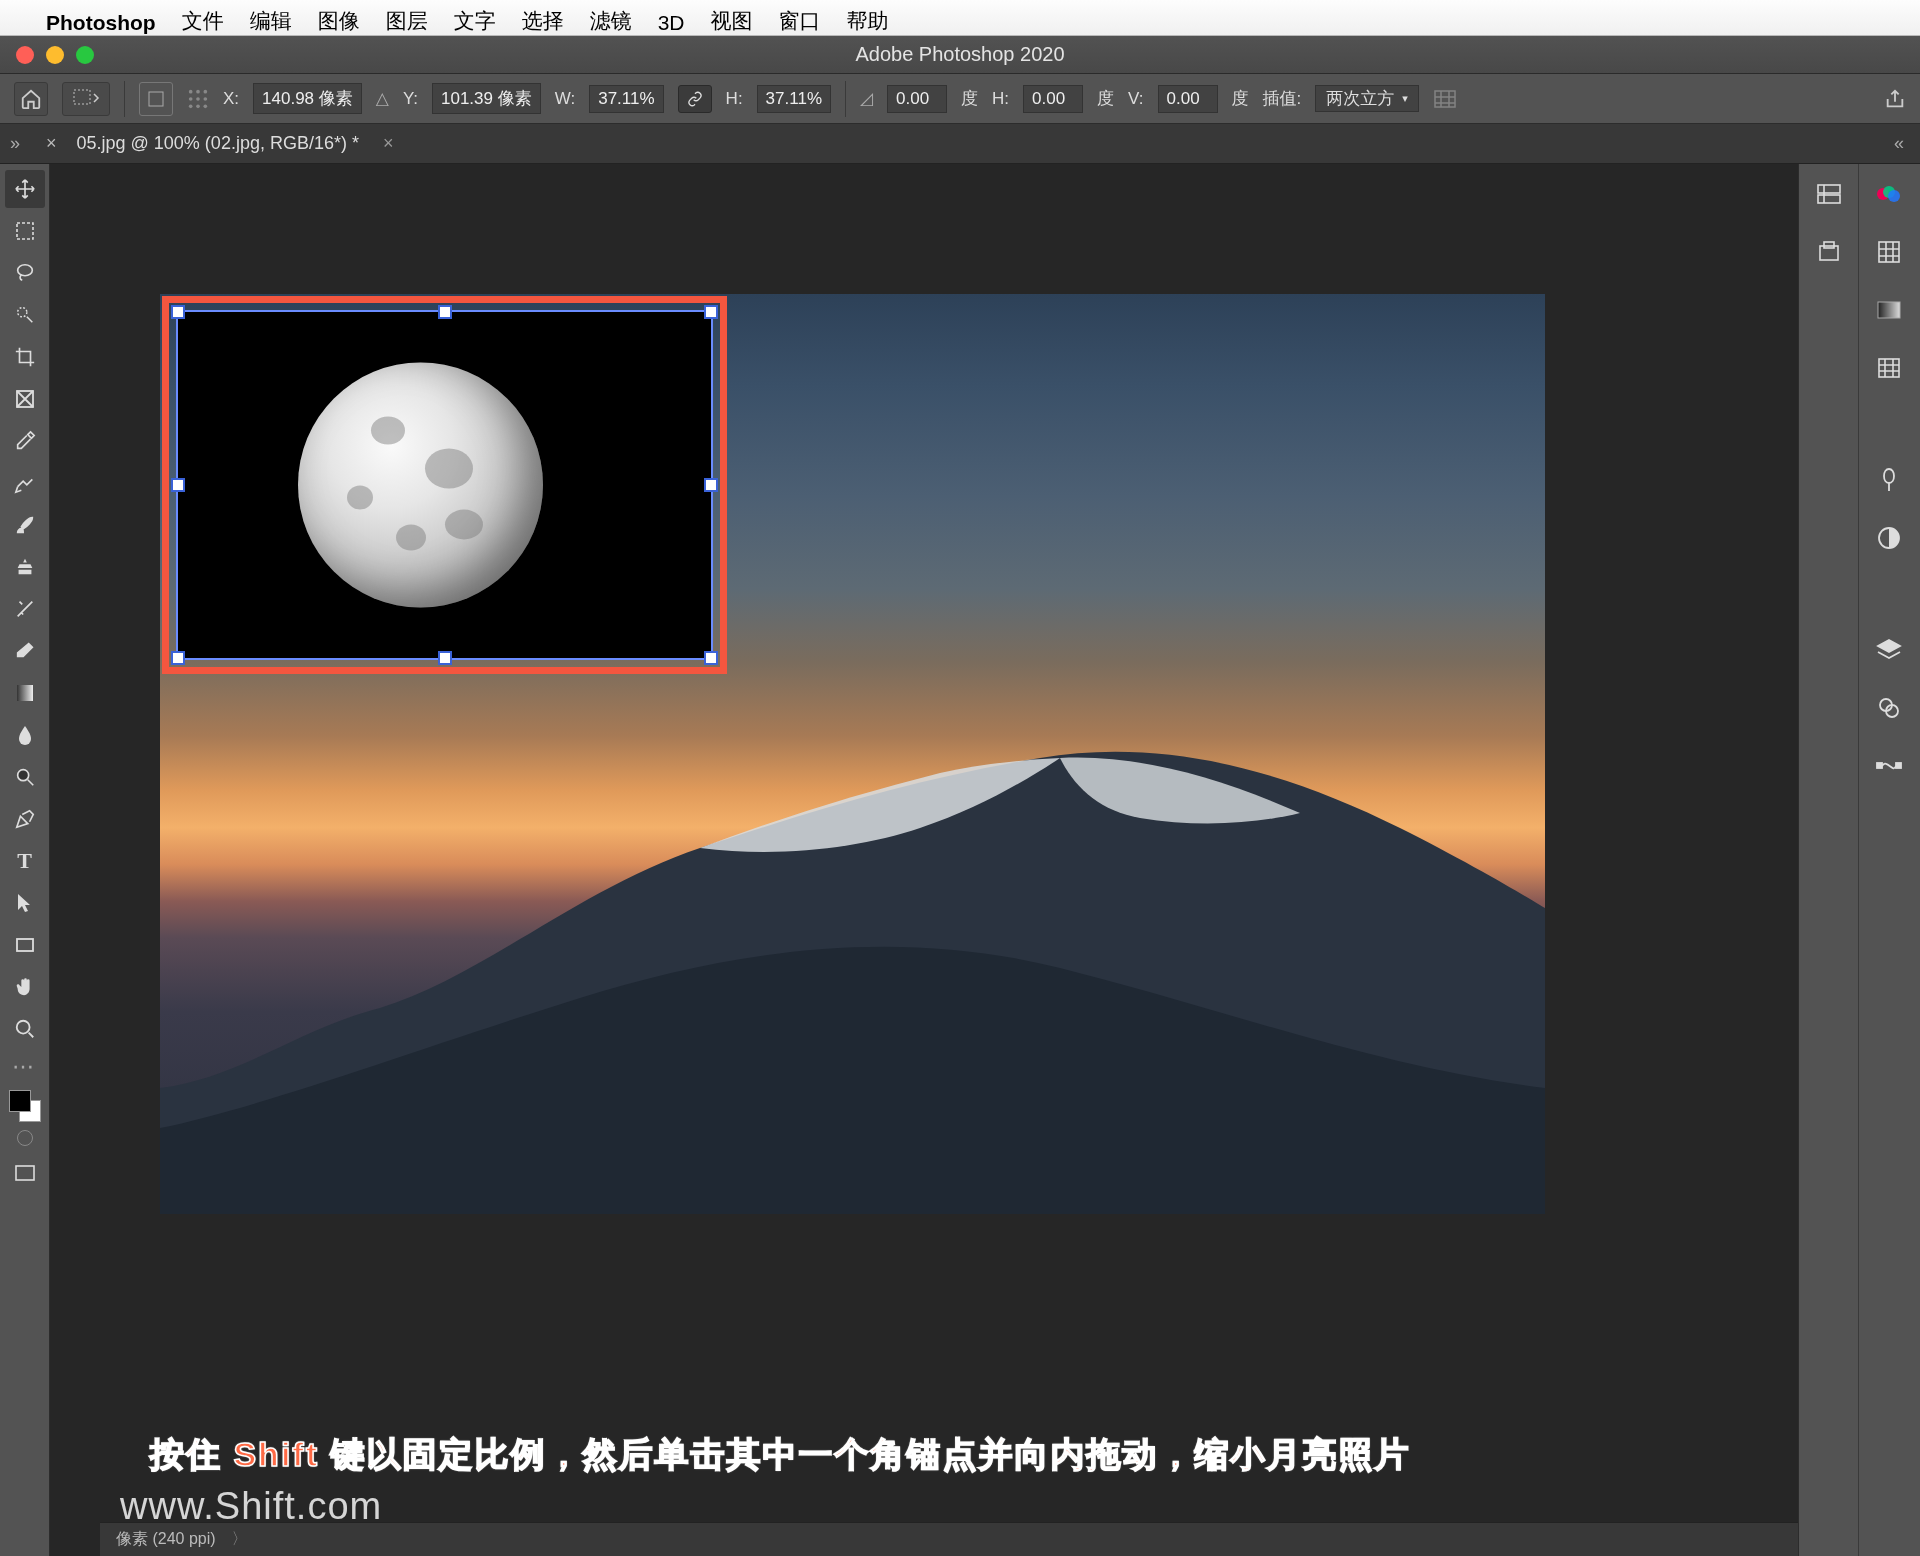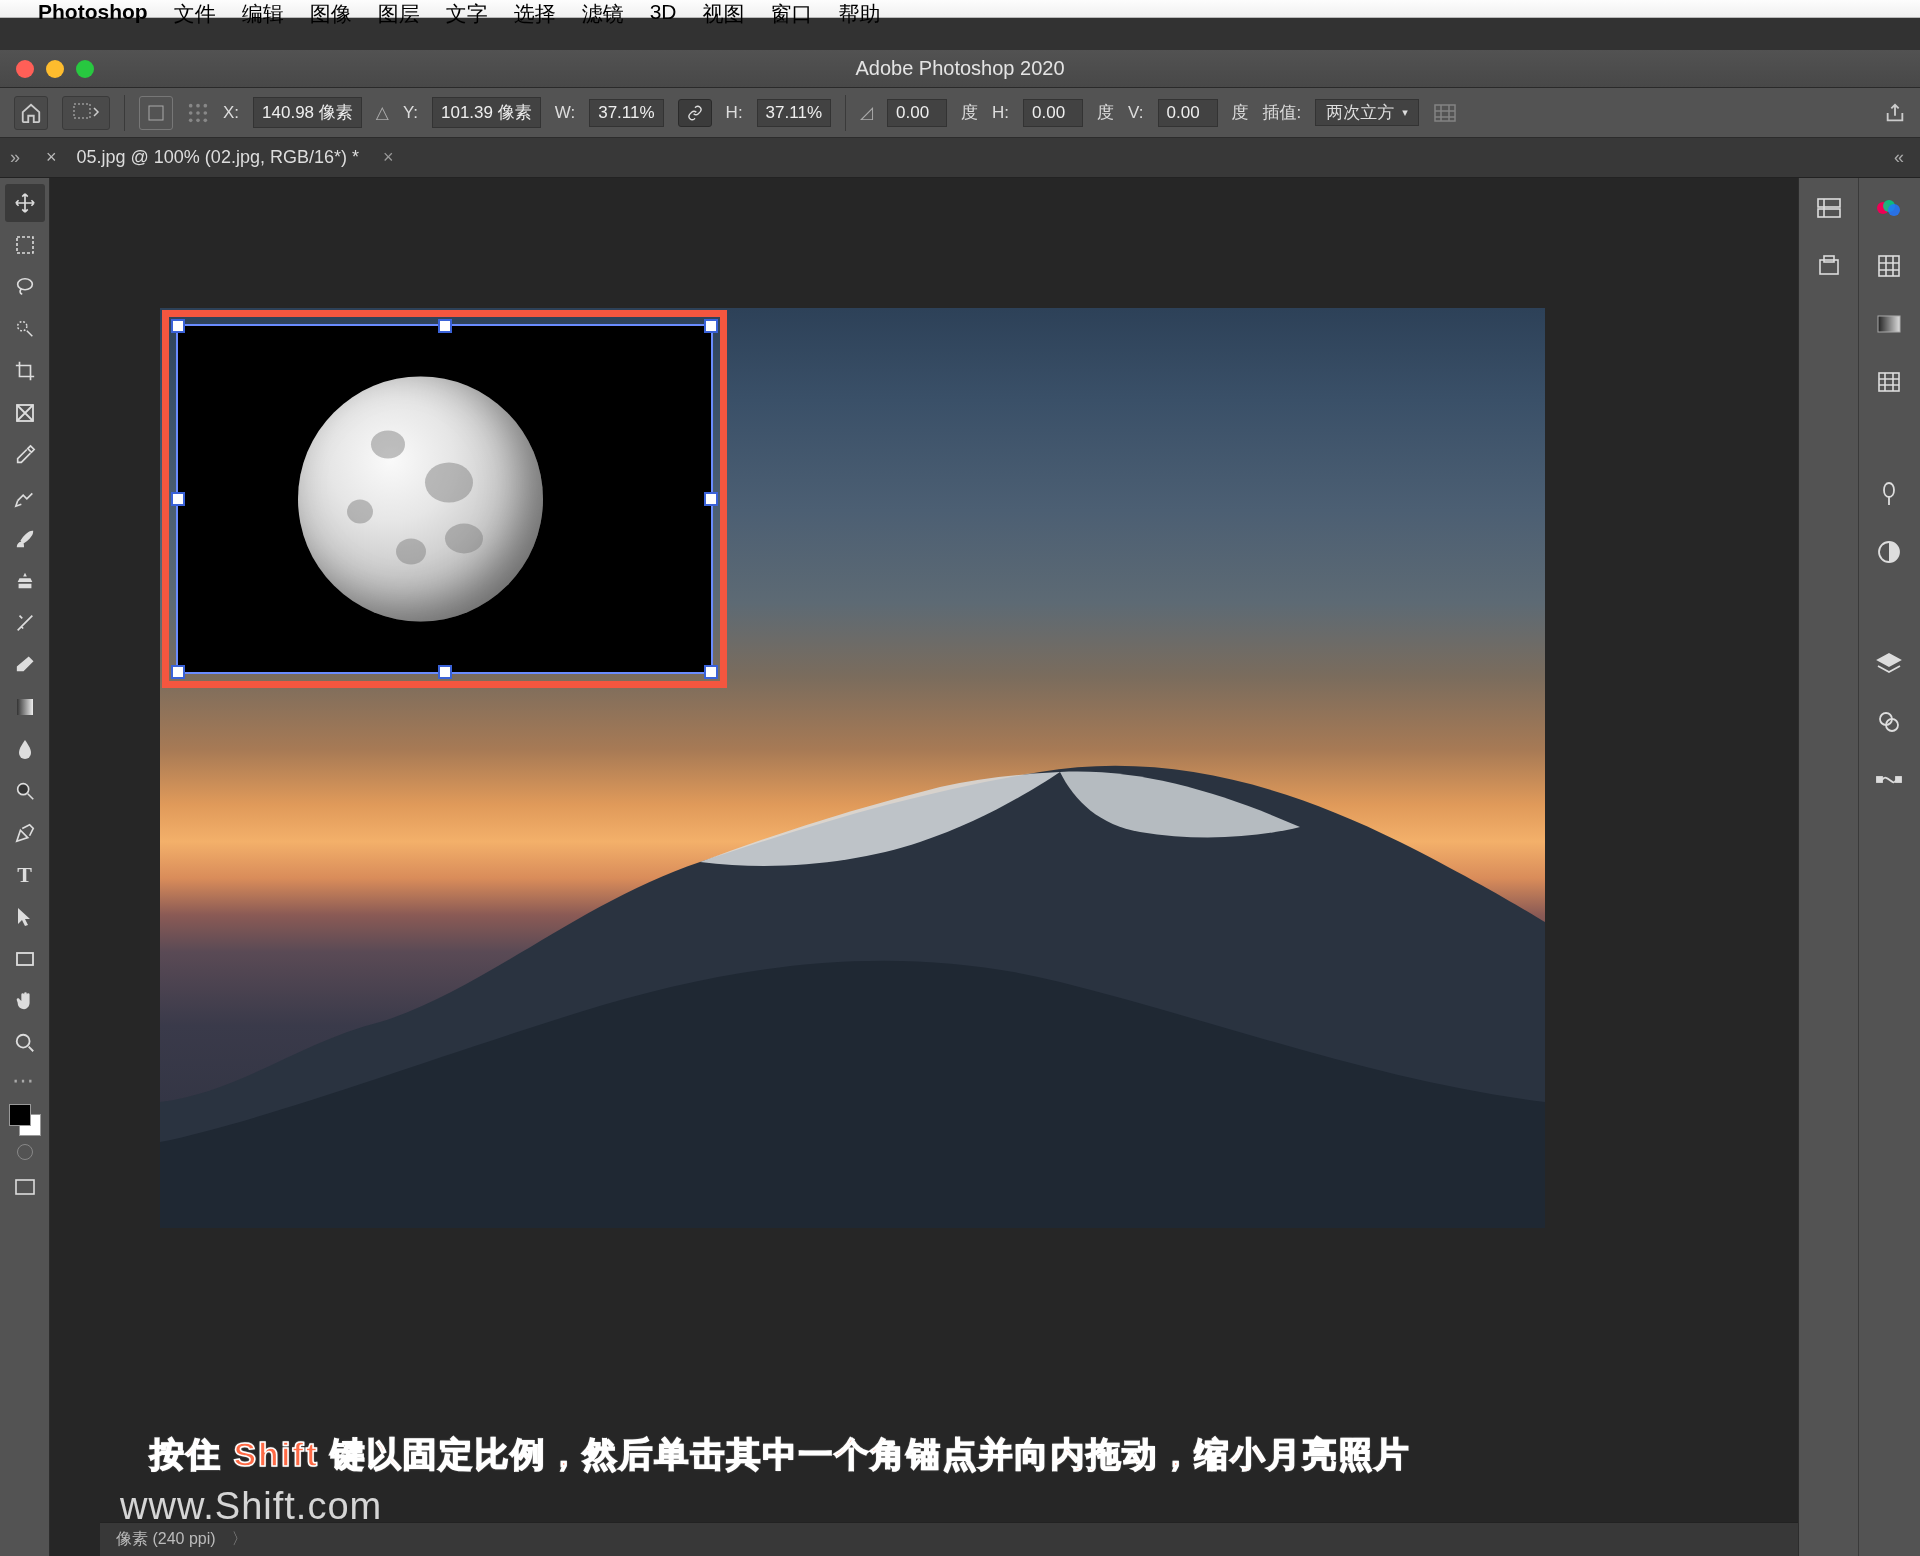--- a/index.html
+++ b/index.html
@@ -1,26 +1,26 @@
 <!DOCTYPE html>
 <html><head>
 <meta charset="utf-8">
 <style>
 * { margin: 0; padding: 0; box-sizing: border-box; font-family: -apple-system, "Helvetica Neue", Arial, sans-serif; }
 body { background: #323232; color: #ccc; font-size: 13px; overflow: hidden; }
 .app { width: 1920px; height: 1556px; display: flex; flex-direction: column; }
 
 
-.mac-menubar { height: 18px; background: linear-gradient(#fdfdfd,#f0f0f0); display: flex; align-items: flex-start; padding: 0 12px; gap: 26px; color: #000; font-size: 21px; border-bottom: 1px solid #b9b9b9; }
+.mac-menubar { height: 36px; background: linear-gradient(#fdfdfd,#f0f0f0); display: flex; align-items: flex-end; padding: 0 20px; gap: 26px; color: #000; font-size: 21px; border-bottom: 1px solid #b9b9b9; }
 .mac-menubar .apple { font-size: 22px; }
 .mac-menubar .appname { font-weight: 700; }
 .mac-menubar span { cursor: default; }
 
 
-.titlebar { height: 38px; background: linear-gradient(#525252,#484848); display: flex; align-items: center; position: relative; border-bottom: 1px solid #2a2a2a; margin-top: 32px; }
+.titlebar { height: 38px; background: linear-gradient(#525252,#484848); display: flex; align-items: center; position: relative; border-bottom: 1px solid #2a2a2a; }
 .traffic { display: flex; gap: 12px; margin-left: 16px; }
 .traffic div { width: 18px; height: 18px; border-radius: 50%; }
 .tl-close { background: #ff5f57; } .tl-min { background: #febc2e; } .tl-max { background: #28c840; }
 .titlebar .title { position: absolute; left: 50%; transform: translateX(-50%); color: #e4e4e4; font-size: 20px; }
 
 
 .optbar { height: 50px; background: #535353; display: flex; align-items: center; padding: 0 14px; gap: 14px; border-bottom: 1px solid #2c2c2c; font-size: 17px; color: #ddd; }
 .optbar .iconbtn { width: 34px; height: 34px; display: flex; align-items: center; justify-content: center; border: 1px solid #3a3a3a; background: #4a4a4a; border-radius: 3px; }
 .optbar .divider { width: 1px; height: 36px; background: #3a3a3a; }
 .optbar .lbl { color: #ddd; }

